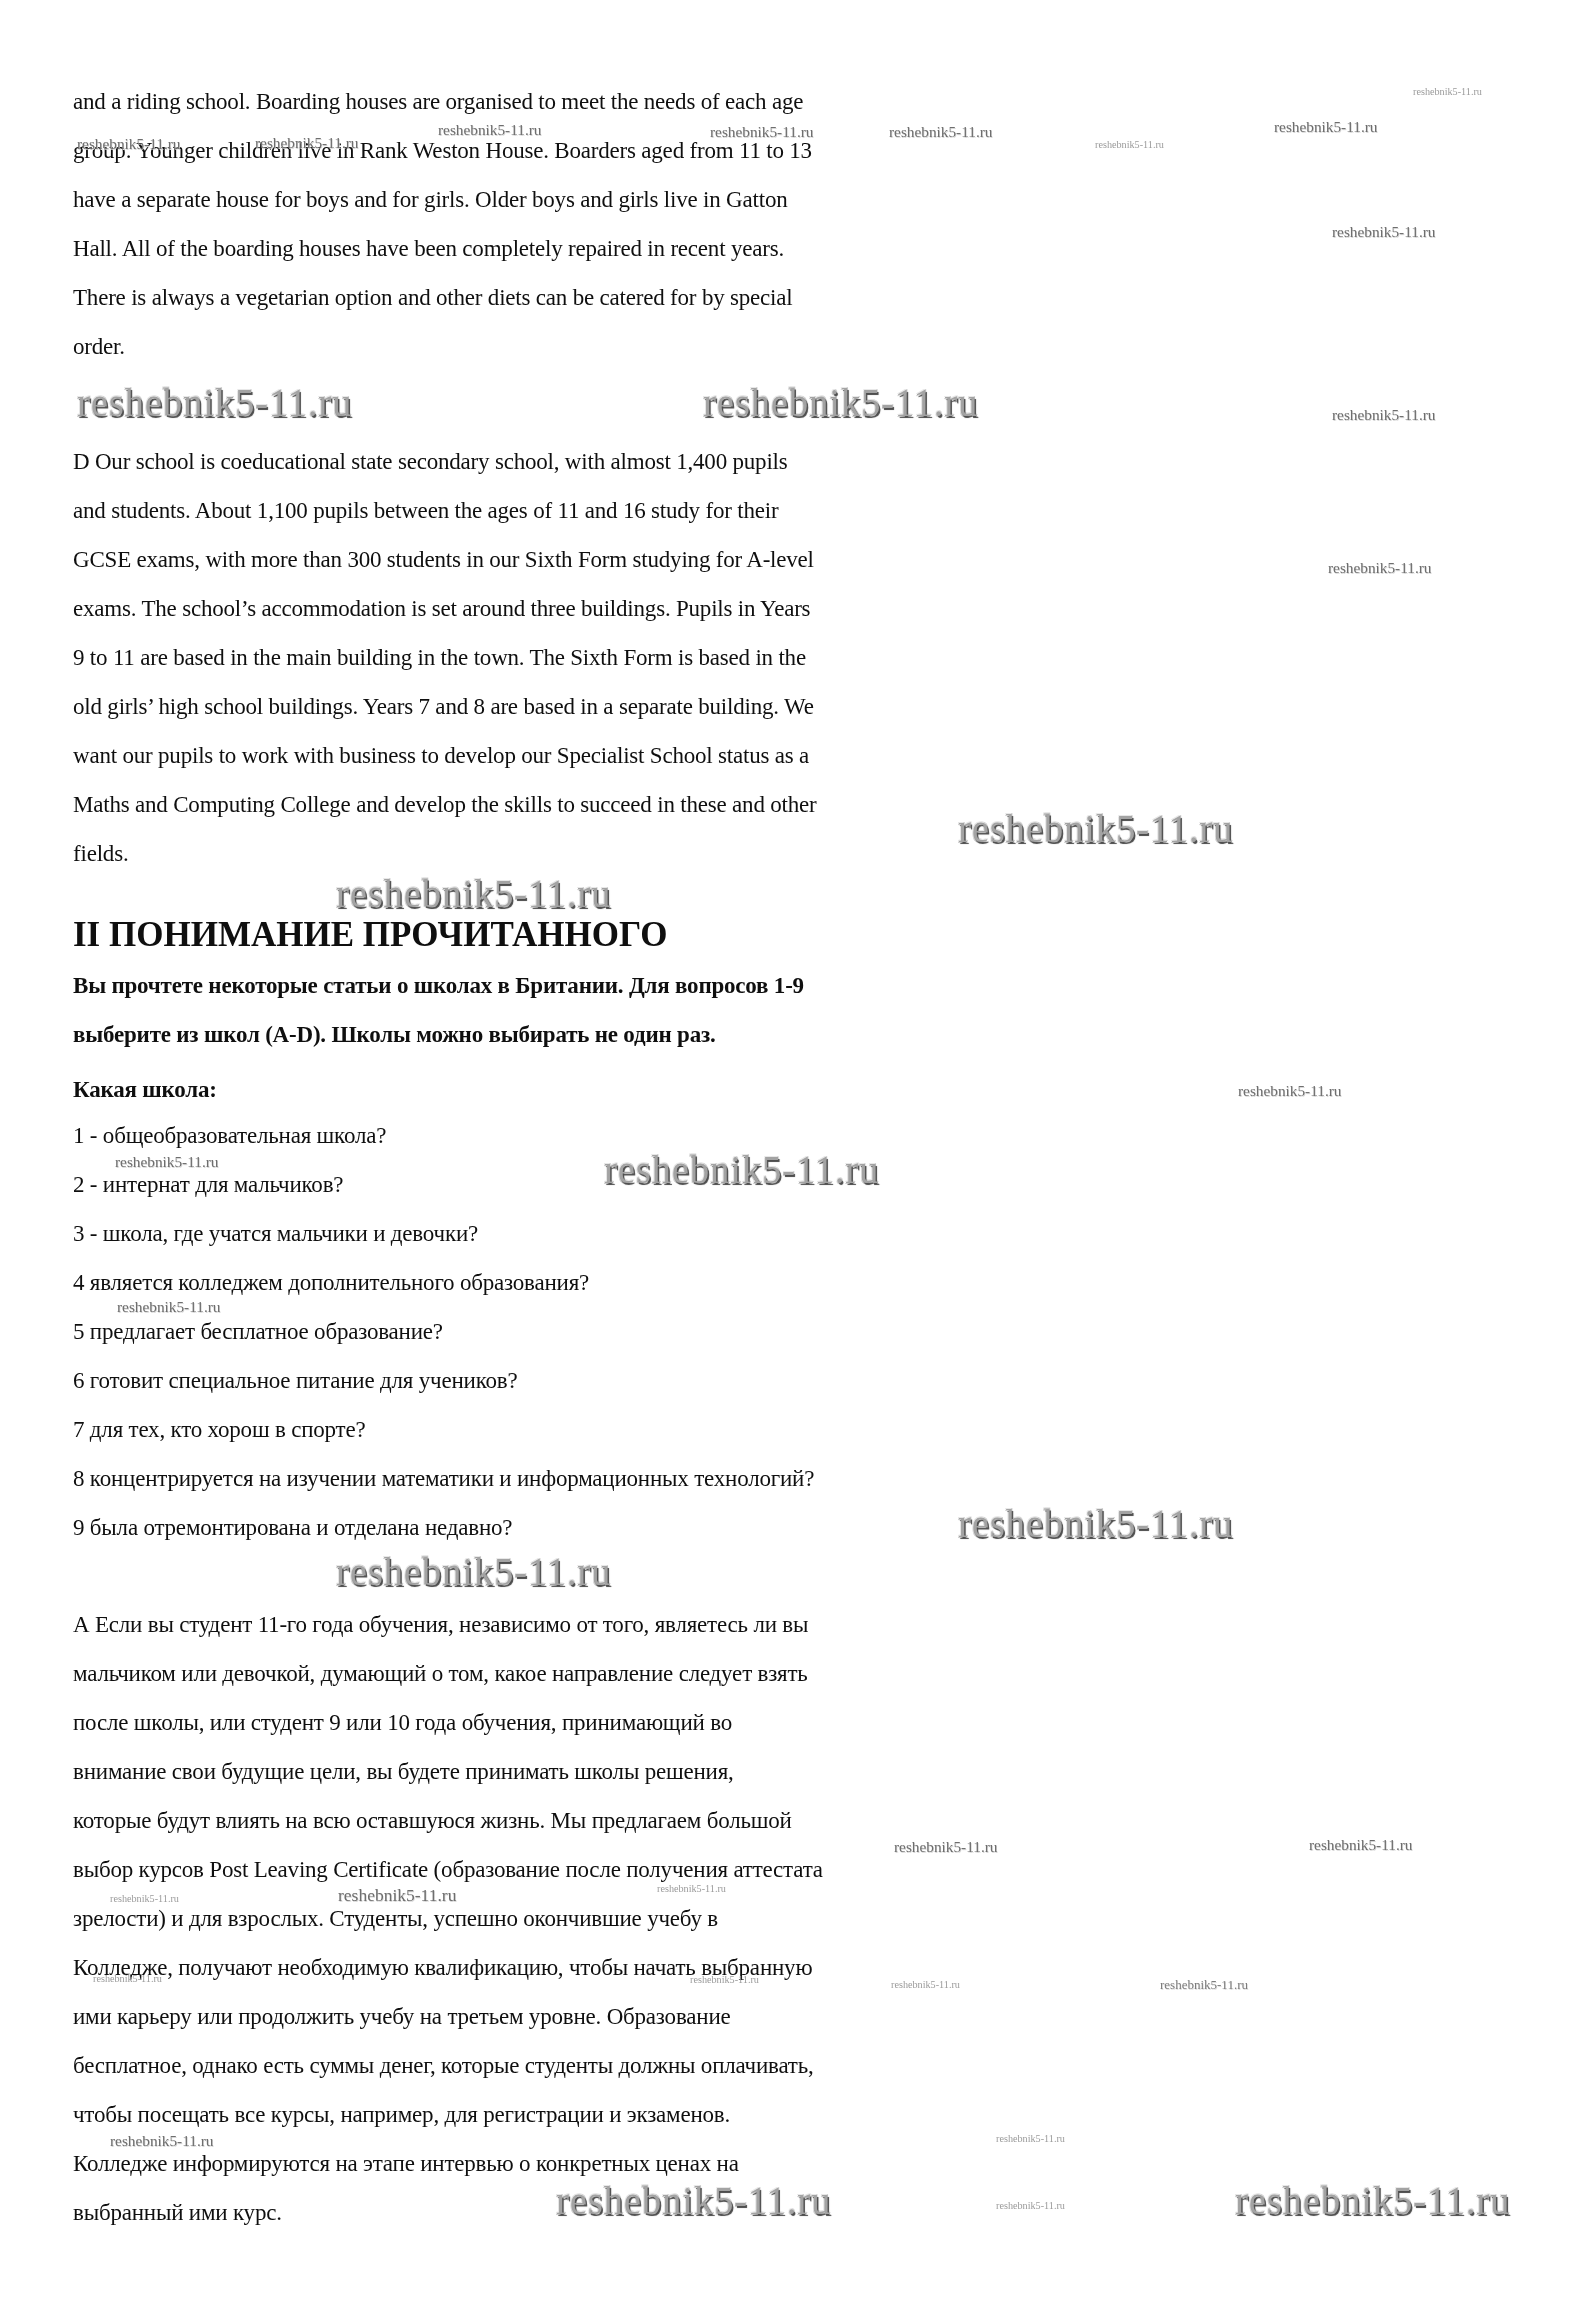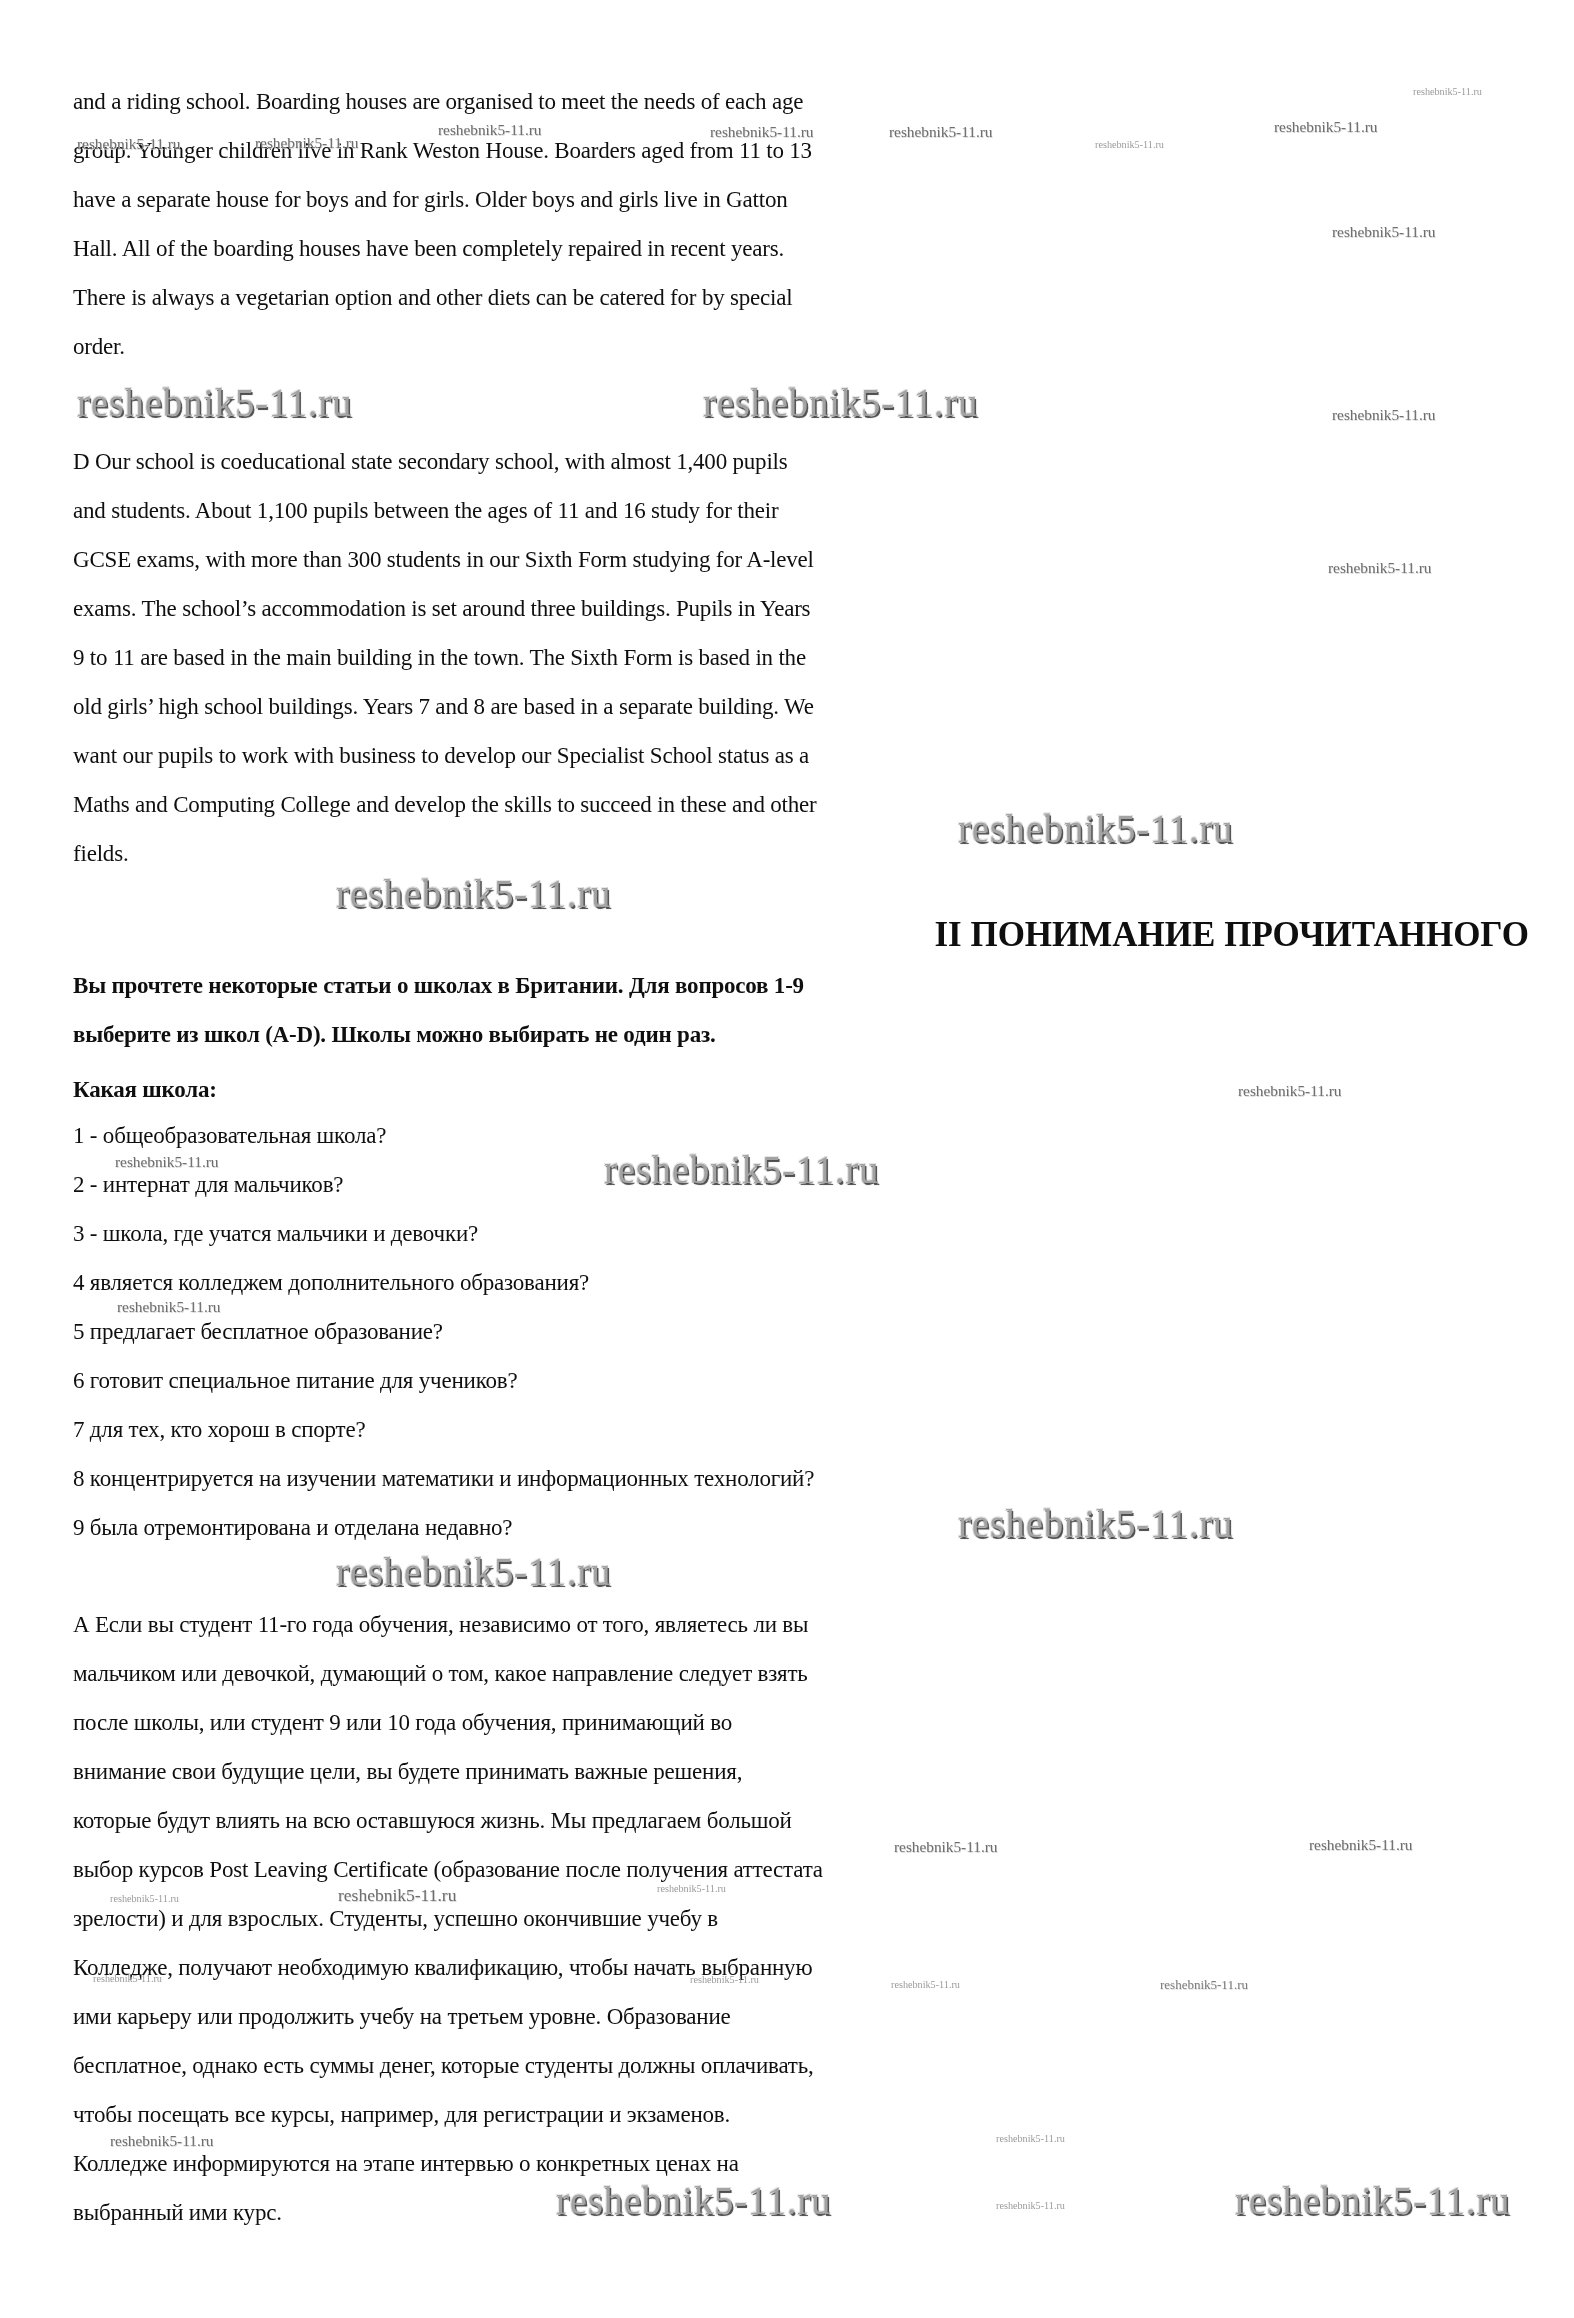--- a/index.html
+++ b/index.html
@@ -24,21 +24,20 @@
     white-space: nowrap;
     letter-spacing: -0.2px;
   }
   .bold .line, .line.bold { font-weight: bold; }
   .heading-line {
     height: 49px;
     line-height: 49px;
     font-size: 35px;
     font-weight: bold;
     white-space: nowrap;
-    text-align: right;
   }
   
   .wm {
     position: absolute;
     font-family: "Liberation Serif", serif;
     font-weight: normal;
     white-space: nowrap;
     user-select: none;
     text-align: right;
   }
@@ -112,21 +111,21 @@
     <div class="line">6 готовит специальное питание для учеников?</div>
     <div class="line">7 для тех, кто хорош в спорте?</div>
     <div class="line">8 концентрируется на изучении математики и информационных технологий?</div>
     <div class="line">9 была отремонтирована и отделана недавно?</div>
   </div>
 
   <div class="block" style="top:1600px">
     <div class="line">А Если вы студент 11-го года обучения, независимо от того, являетесь ли вы</div>
     <div class="line">мальчиком или девочкой, думающий о том, какое направление следует взять</div>
     <div class="line">после школы, или студент 9 или 10 года обучения, принимающий во</div>
-    <div class="line">внимание свои будущие цели, вы будете принимать важные решения,</div>
+    <div class="line">внимание свои будущие цели, вы будете принимать школы решения,</div>
     <div class="line">которые будут влиять на всю оставшуюся жизнь. Мы предлагаем большой</div>
     <div class="line">выбор курсов Post Leaving Certificate (образование после получения аттестата</div>
     <div class="line">зрелости) и для взрослых. Студенты, успешно окончившие учебу в</div>
     <div class="line">Колледже, получают необходимую квалификацию, чтобы начать выбранную</div>
     <div class="line">ими карьеру или продолжить учебу на третьем уровне. Образование</div>
     <div class="line">бесплатное, однако есть суммы денег, которые студенты должны оплачивать,</div>
     <div class="line">чтобы посещать все курсы, например, для регистрации и экзаменов.</div>
     <div class="line">Колледже информируются на этапе интервью о конкретных ценах на</div>
     <div class="line">выбранный ими курс.</div>
   </div>

